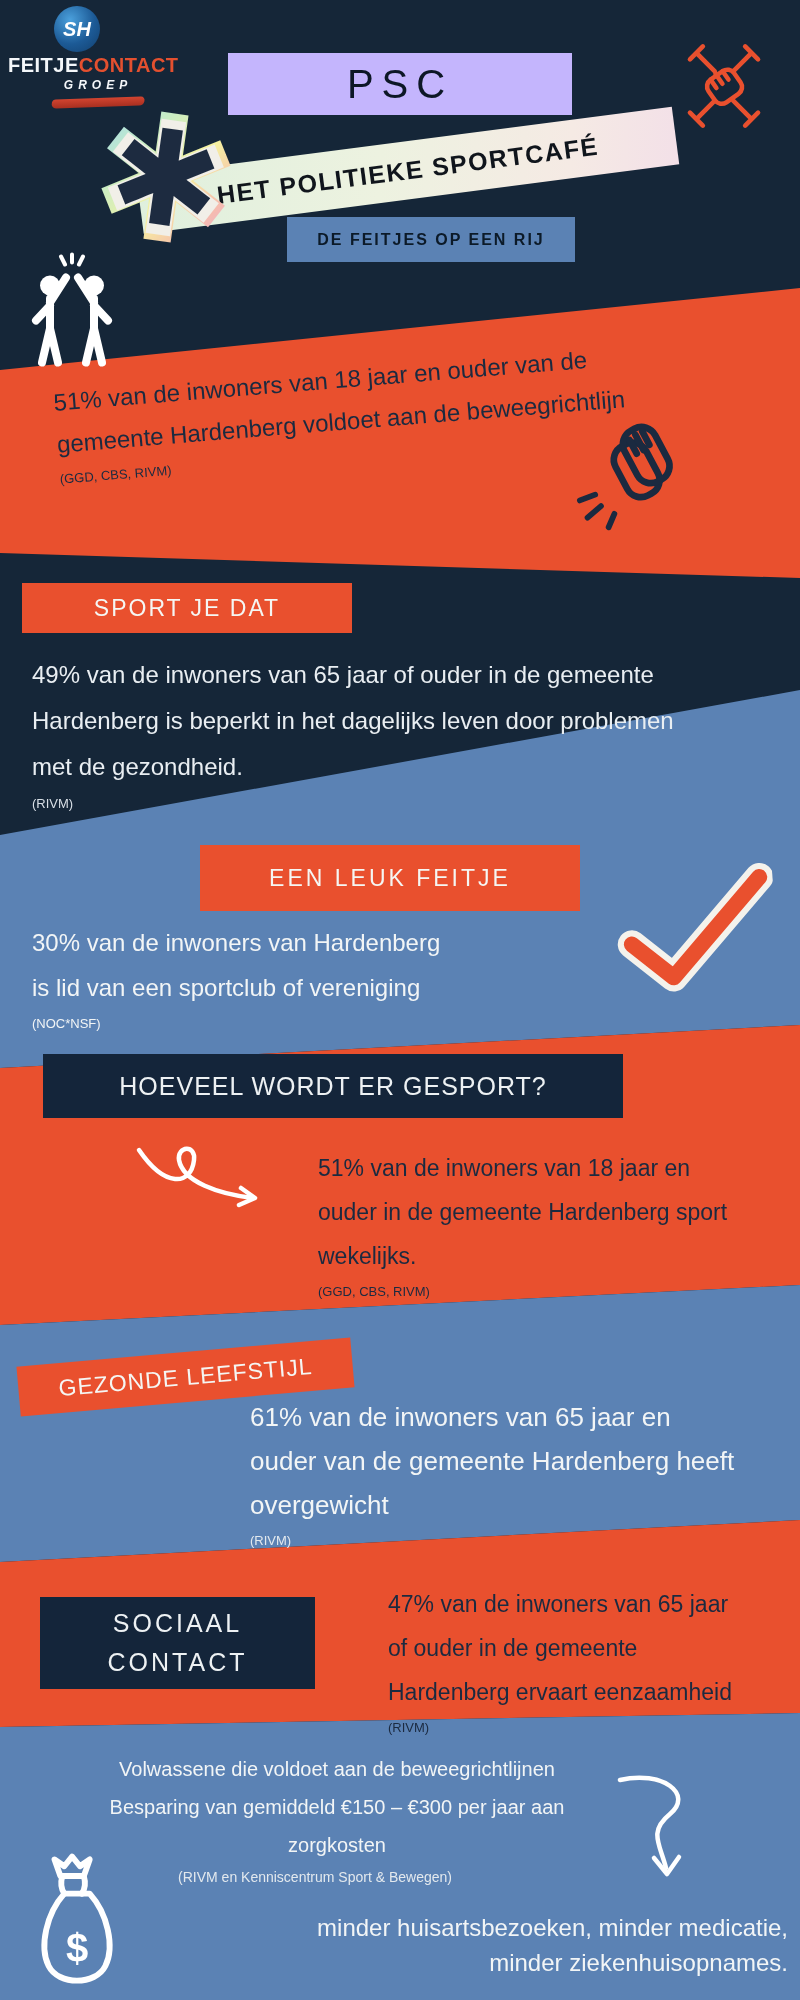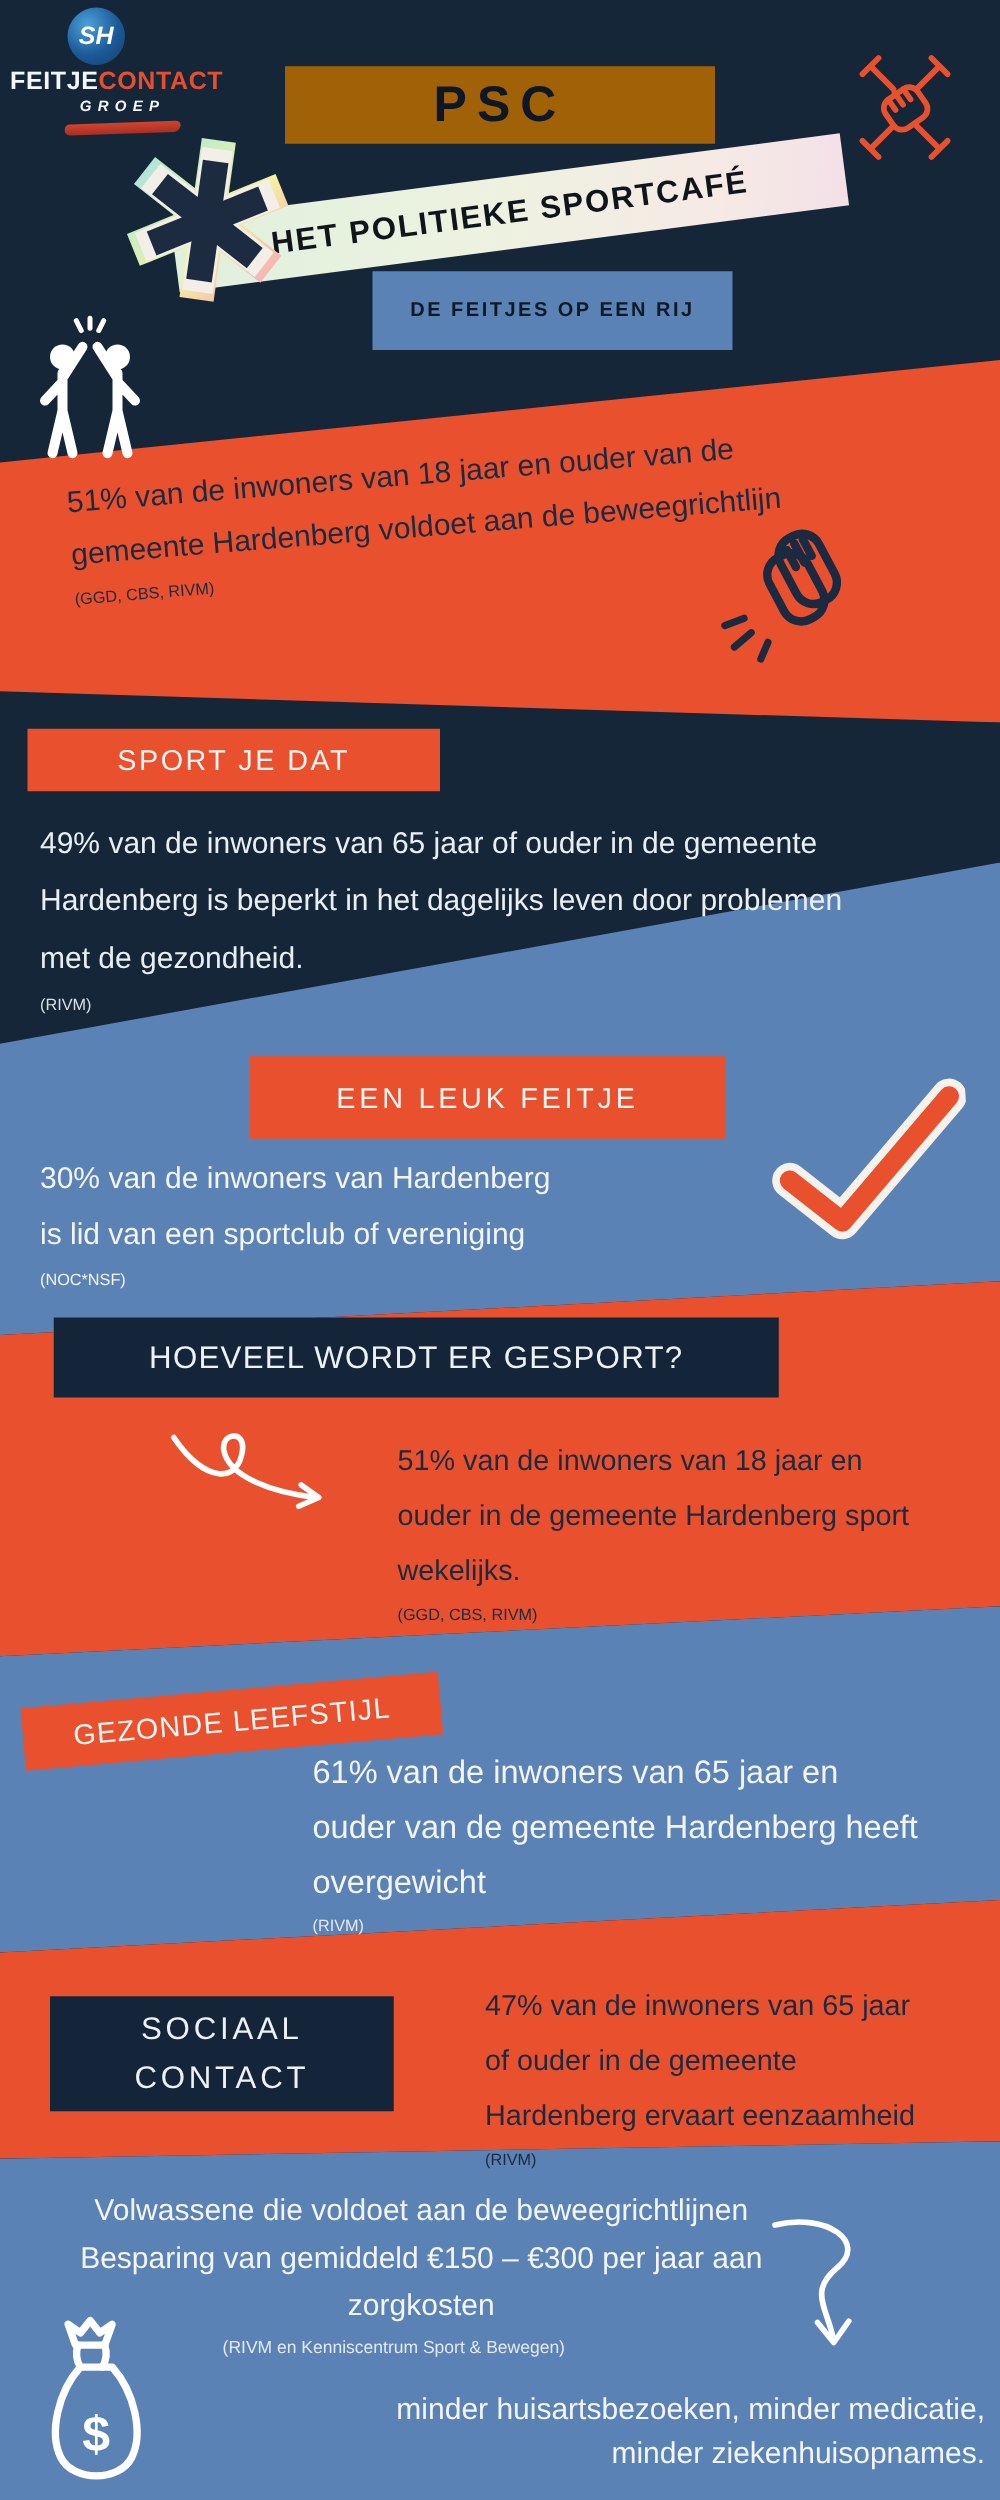--- a/index.html
+++ b/index.html
@@ -31,35 +31,35 @@
   }
   #logo-word{font-size:20px;font-weight:700;letter-spacing:.5px;margin-top:2px;}
   #logo-word .sport{color:#f4f7fa;}
   #logo-word .service{color:#E4502F;}
   #logo-groep-row{display:flex;align-items:center;gap:6px;margin-top:1px;flex-direction:column;}
   #logo-groep{font-size:12px;font-style:italic;font-weight:700;letter-spacing:5px;color:#f4f7fa;}
   #logo-brush{width:92px;height:9px;border-radius:6px 10px 8px 12px;
     background:linear-gradient(#d24430,#a82f20);transform:skewX(-18deg) rotate(-2deg);}
 
   #psc-banner{
-    left:228px;top:53px;width:344px;height:62px;background:#a16207;
+    left:228px;top:53px;width:344px;height:62px;background:#c4b5fd;
     display:flex;align-items:center;justify-content:center;
-    color:#0d1726;font-weight:700;font-size:40px;letter-spacing:8px;
+    color:#0d1726;font-weight:400;font-size:40px;letter-spacing:8px;
   }
   #team-hands{left:678px;top:40px;width:92px;height:92px;}
 
   #title-banner{
     left:140px;top:176px;width:540px;height:58px;
     transform:rotate(-7.4deg);transform-origin:left center;
     background:linear-gradient(100deg,#dff0dd 0%,#edf2e0 45%,#f5eae4 80%,#f3e0e8 100%);
     display:flex;align-items:center;justify-content:center;
     color:#10151c;font-weight:800;font-size:25px;letter-spacing:1.5px;
   }
   #subtitle-banner{
-    left:298px;top:217px;width:288px;height:63px;background:#5B82B4;
+    left:287px;top:217px;width:288px;height:45px;background:#5B82B4;
     display:flex;align-items:center;justify-content:center;
     color:#0c1a28;font-weight:800;font-size:16px;letter-spacing:2px;
   }
 
   
   #asterisk{left:88px;top:100px;width:155px;height:160px;transform:rotate(8deg);}
   .ast{position:absolute;left:50%;top:50%;transform:translate(-50%,-50%);line-height:1;}
   .ast-rainbow{font-size:176px;
     background:linear-gradient(125deg,#9bd6f2 5%,#c6ecc6 30%,#f6f2a0 55%,#f6bcae 75%,#dfa9e8 95%);
     -webkit-background-clip:text;background-clip:text;color:transparent;}
@@ -100,21 +100,21 @@
   #fact-5{left:250px;top:1395px;width:510px;color:#f2f5f6;}
   #fact-5 .txt{font-size:26px;line-height:44px;}
   #fact-5 .src{color:#e3e9ee;}
 
   #label-sociaal{left:40px;top:1597px;width:275px;height:92px;font-size:25px;letter-spacing:3px;
     line-height:39px;text-align:center;}
   #fact-6{left:388px;top:1582px;width:400px;color:#1b2a40;}
   #fact-6 .txt{font-size:23px;line-height:44px;}
 
   #besparing{left:0px;top:1750px;width:630px;text-align:center;color:#f2f5f6;}
-  #besparing .txt{font-size:24px;line-height:38px;padding-left:44px;}
+  #besparing .txt{font-size:20px;line-height:38px;padding-left:44px;}
   #besparing .src{font-size:14px;margin-top:5px;color:#e3e9ee;}
 
   #moneybag{left:33px;top:1850px;width:88px;height:145px;}
   #bag-dollar{position:absolute;left:0;right:0;top:76px;text-align:center;
     font-size:40px;font-weight:700;color:#fff;}
   #down-arrow{left:612px;top:1768px;width:95px;height:130px;}
 
   #footer-text{right:12px;top:1910px;width:600px;text-align:right;color:#f2f5f6;
     font-size:24px;line-height:35px;}
 </style>

